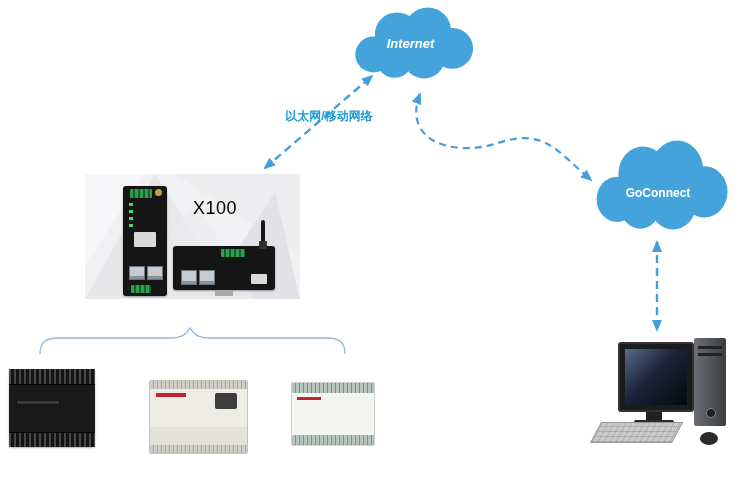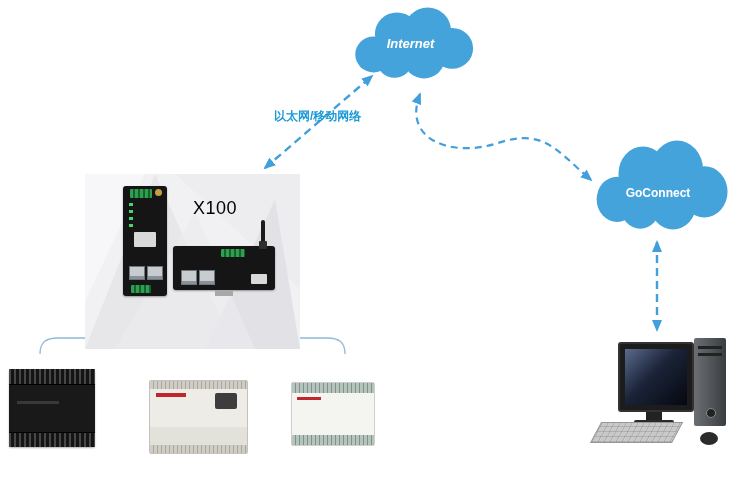--- a/index.html
+++ b/index.html
@@ -24,25 +24,25 @@
     position:absolute;inset:0;display:flex;align-items:center;justify-content:center;
     color:#fff;font-weight:bold;
   }
   .internet-cloud{left:343px;top:4px;width:135px;height:78px;}
   .internet-cloud .cloud-label{font-size:13px;font-style:italic;}
   .goconnect-cloud{left:583px;top:136px;width:150px;height:98px;}
   .goconnect-cloud .cloud-label{font-size:12px;padding-top:16px;}
 
   .net-label{
     position:absolute;left:274px;top:108px;width:110px;
-    color:var(--network-label-blue,#1D9AD6);font-size:12px;font-weight:bold;white-space:nowrap;
+    color:var(--network-label-blue,#1D9AD6);font-size:12px;font-weight:bold;white-space:nowrap;text-align:center;
   }
 
   
-  .x100-panel{left:85px;top:174px;width:215px;height:175px;}
+  .x100-panel{left:85px;top:174px;width:215px;height:125px;}
   .x100-panel .facets{position:absolute;inset:0;width:100%;height:100%;}
   .x100-text{position:absolute;left:108px;top:24px;font-size:18px;color:#000;letter-spacing:.5px;}
   .gw{position:absolute;background:#151515;border-radius:3px;box-shadow:0 1px 2px rgba(0,0,0,.35);}
   .gw-v{left:38px;top:12px;width:44px;height:110px;}
   .gw-h{left:88px;top:72px;width:102px;height:44px;}
   .term{position:absolute;background:repeating-linear-gradient(90deg,#2e9e4f 0 3px,#16602c 3px 5px);border-radius:1px;}
   .t-top{left:7px;top:3px;width:22px;height:9px;}
   .t-bot{left:8px;bottom:3px;width:20px;height:8px;}
   .t-h{right:30px;top:3px;width:24px;height:8px;}
   .antconn{position:absolute;right:5px;top:3px;width:7px;height:7px;border-radius:50%;background:#c2a042;}

